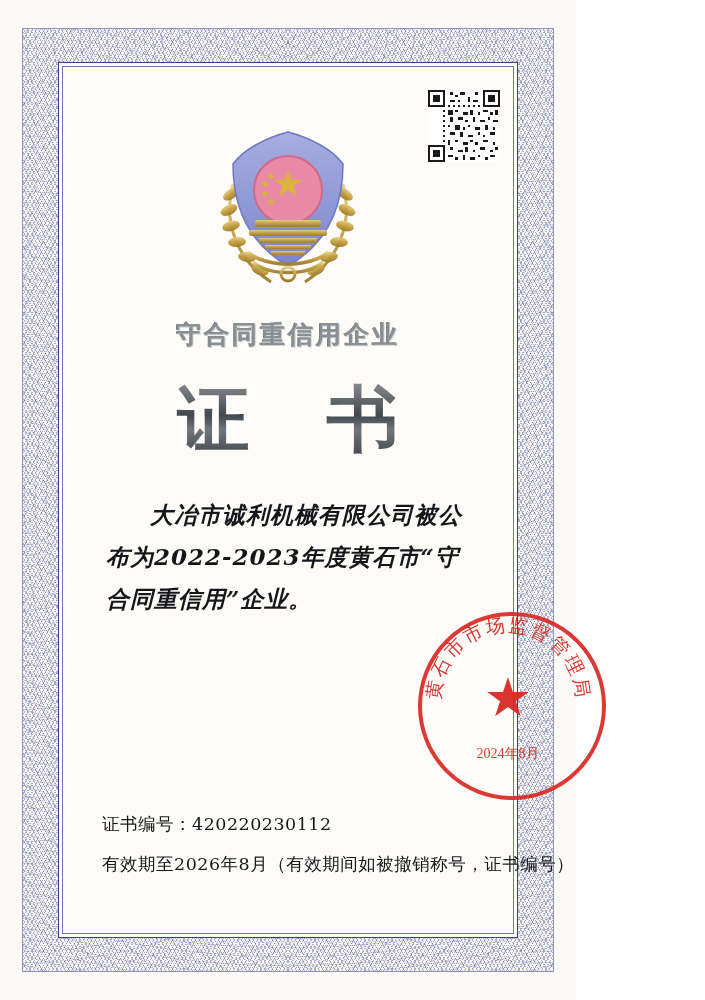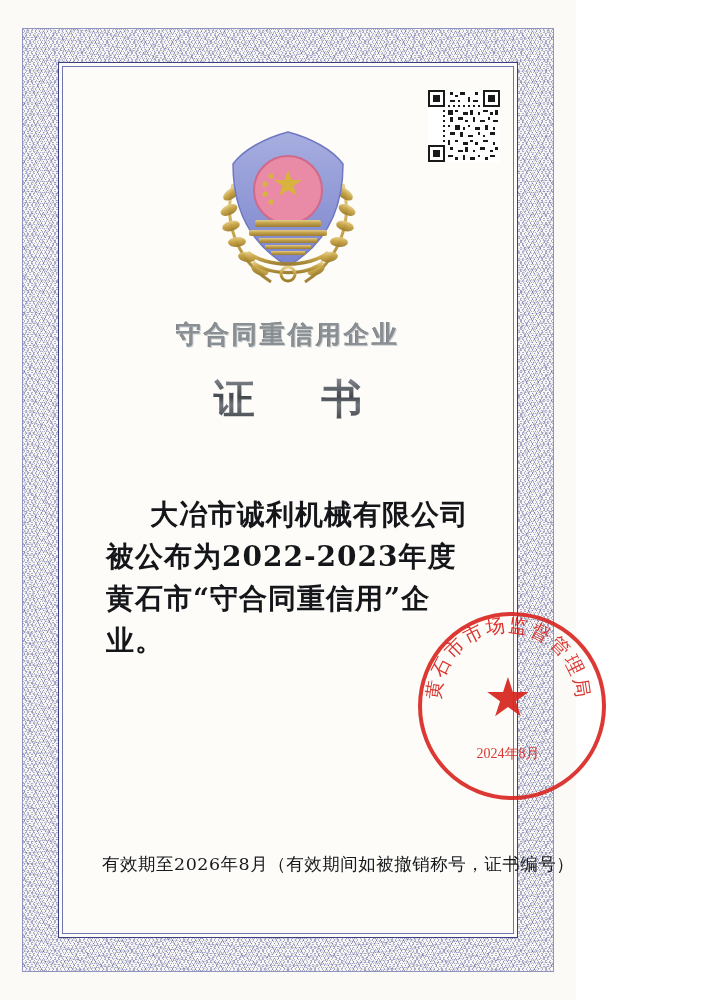--- a/index.html
+++ b/index.html
@@ -137,45 +137,46 @@
     color: #8a8f93;
     text-shadow: 1px 1px 0 #cfd2d4, -0.5px -0.5px 0 #6e7478;
   }
   .title-main {
     position: absolute;
     left: 0;
     right: 0;
     top: 310px;
     text-align: center;
     font-family: "DejaVu Sans", sans-serif;
-    font-size: 41px;
+    font-size: 72px;
     font-weight: bold;
     letter-spacing: 26px;
     text-indent: 26px;
     color: #5a6066;
     background: linear-gradient(180deg, #9aa0a6 0%, #43484e 45%, #70767c 60%, #2f3338 100%);
     -webkit-background-clip: text;
     background-clip: text;
     -webkit-text-fill-color: transparent;
     text-shadow: 0 0 0 rgba(0,0,0,0);
   }
 
   
   .body-text {
     position: absolute;
     left: 48px;
     right: 42px;
     top: 432px;
     font-family: "DejaVu Serif", serif;
-    font-size: 28px;
+    font-size: 23px;
     font-weight: bold;
     color: #15161a;
     line-height: 42px;
     letter-spacing: 1px;
     text-indent: 44px;
+    font-style: italic;
   }
 
   
   .seal {
     position: absolute;
     left: 360px;
     top: 550px;
     width: 180px;
     height: 180px;
   }
@@ -418,17 +419,18 @@
         </defs>
         <text font-family="'DejaVu Serif', serif" font-size="19" fill="#d8241f" letter-spacing="2.4" opacity="0.92">
           <textPath href="#arcpath" startOffset="50%" text-anchor="middle" id="seal-org-textpath">黄石市市场监督管理局</textPath>
         </text>
       </svg>
       <div class="seal-star">★</div>
       <div class="seal-date">2024年8月</div>
     </div>
 
     <div class="footer">
+      <div class="footer-line">证书编号：420220230112</div>
       <div class="footer-line">有效期至2026年8月（有效期间如被撤销称号，证书编号）</div>
     </div>
 
   </div>
 </div>
 
 </body></html>

